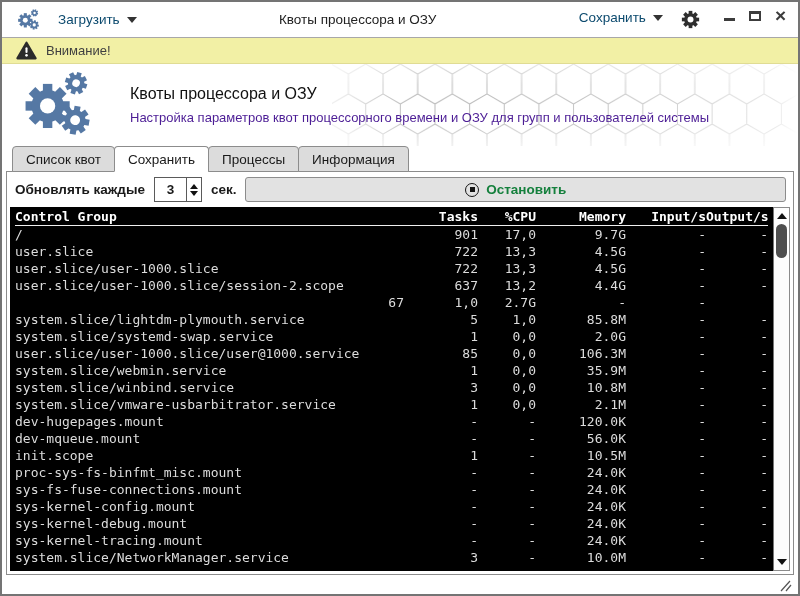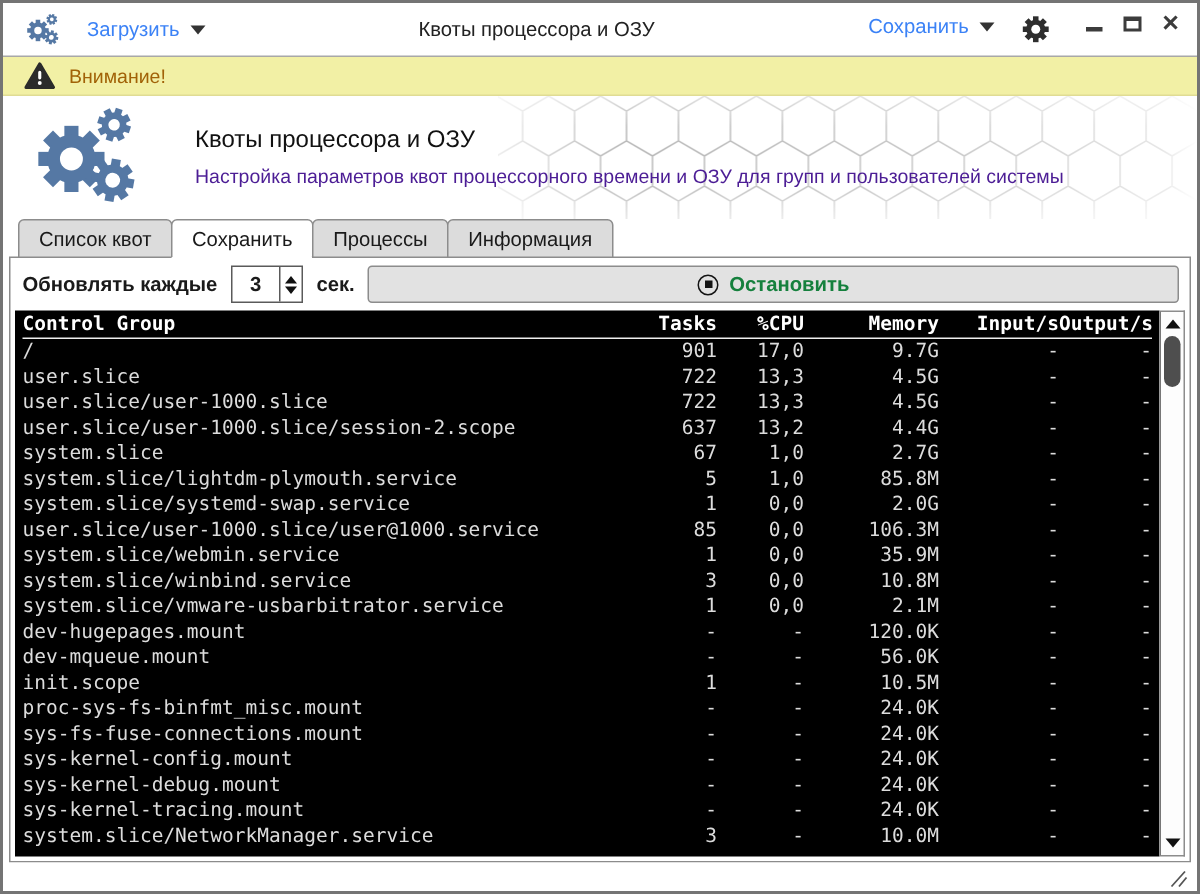--- a/index.html
+++ b/index.html
@@ -4,32 +4,32 @@
 <style>
   * { box-sizing: border-box; margin: 0; padding: 0; }
   html,body { width:800px; height:596px; }
   body { font-family:"Liberation Sans", sans-serif; font-size:13px; color:#1a1a1a; background:#9a9a9a; }
 
   .window { width:800px; height:596px; background:#fff; border:2px solid #747474; display:flex; flex-direction:column; overflow:hidden; }
 
   
   .titlebar { height:36px; flex:0 0 36px; display:flex; align-items:center; padding:0 12px 0 14px; border-bottom:1px solid #a8a8a8; background:#fff; }
   .tb-left { display:flex; align-items:center; gap:16px; }
-  .menu-btn { display:flex; align-items:center; gap:7px; cursor:default; color:#3b82f6; font-size:13.5px; }
+  .menu-btn { display:flex; align-items:center; gap:7px; cursor:default; color:#0c4a6e; font-size:13.5px; }
   .caret { width:0; height:0; border-left:5px solid transparent; border-right:5px solid transparent; border-top:6px solid #333; display:inline-block; }
   .tb-title { flex:1; text-align:center; font-size:13.5px; color:#222; }
   .tb-right { display:flex; align-items:flex-start; gap:18px; }
   .win-controls { display:flex; align-items:center; gap:14px; margin-left:6px; }
   .btn-min { width:11px; height:3px; background:#3c3c3c; margin-top:6px; }
   .btn-max { width:12px; height:10px; border:2px solid #3c3c3c; border-top-width:3px; }
   .btn-close { font-size:19px; line-height:12px; color:#3c3c3c; font-weight:700; }
 
   
   .warnbar { height:26px; flex:0 0 26px; background:#f2f0a5; display:flex; align-items:center; gap:9px; padding:0 14px; border-bottom:1px solid #e0dc94; }
-  .warnbar span { font-size:13px; color:#a16207; }
+  .warnbar span { font-size:13px; color:#404040; }
 
   
   .hero { position:relative; flex:0 0 82px; overflow:hidden; background:#fff; }
   .hexbg { position:absolute; inset:0; }
   .hexfade { position:absolute; inset:0;
     background:linear-gradient(90deg,#fff 0%,#fff 38%,rgba(255,255,255,.15) 52%,rgba(255,255,255,.35) 78%,rgba(255,255,255,.7) 97%,#fff 100%),
                linear-gradient(180deg,rgba(255,255,255,.55) 0%,rgba(255,255,255,0) 25%,rgba(255,255,255,0) 70%,rgba(255,255,255,.6) 100%); }
   .hero-content { position:relative; display:flex; align-items:center; height:100%; padding-left:14px; }
   .hero-icon { width:86px; flex:0 0 86px; color:#5578a4; display:flex; align-items:center; justify-content:center; }
   .hero-text { margin-left:28px; }
@@ -218,21 +218,20 @@
             </div>
             <div class="trow">
               <span class="cell c-group">user.slice/user-1000.slice/session-2.scope</span>
               <span class="cell c-tasks">637</span>
               <span class="cell c-cpu">13,2</span>
               <span class="cell c-memory">4.4G</span>
               <span class="cell c-input">-</span>
               <span class="cell c-output">-</span>
             </div>
             <div class="trow">
-              <span class="cell c-group">system.slice</span>
               <span class="cell c-tasks">67</span>
               <span class="cell c-cpu">1,0</span>
               <span class="cell c-memory">2.7G</span>
               <span class="cell c-input">-</span>
               <span class="cell c-output">-</span>
             </div>
             <div class="trow">
               <span class="cell c-group">system.slice/lightdm-plymouth.service</span>
               <span class="cell c-tasks">5</span>
               <span class="cell c-cpu">1,0</span>

